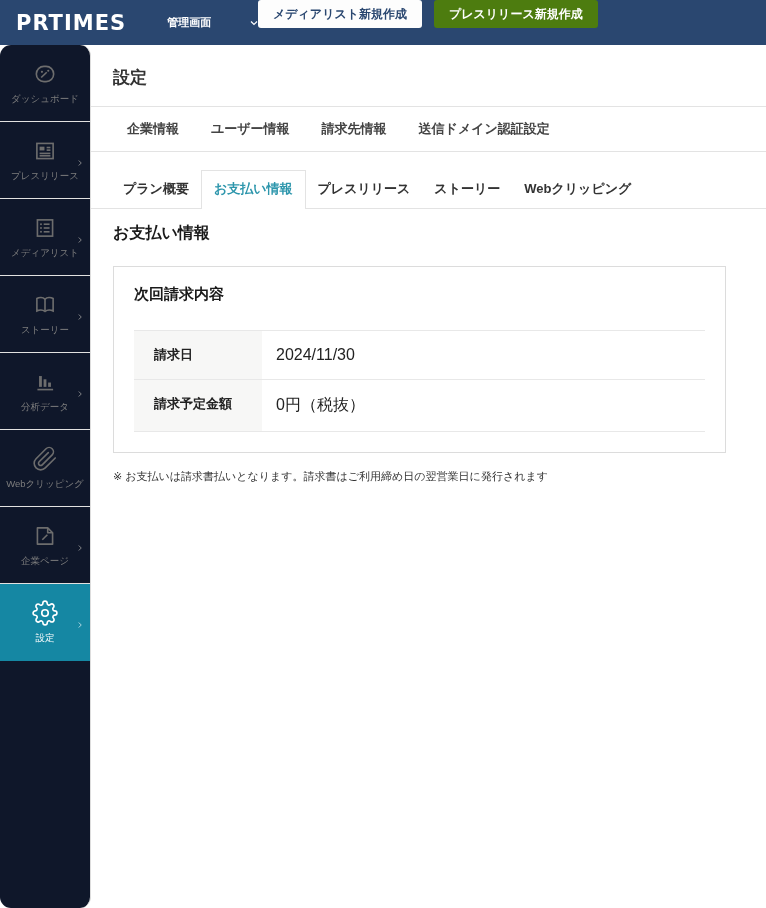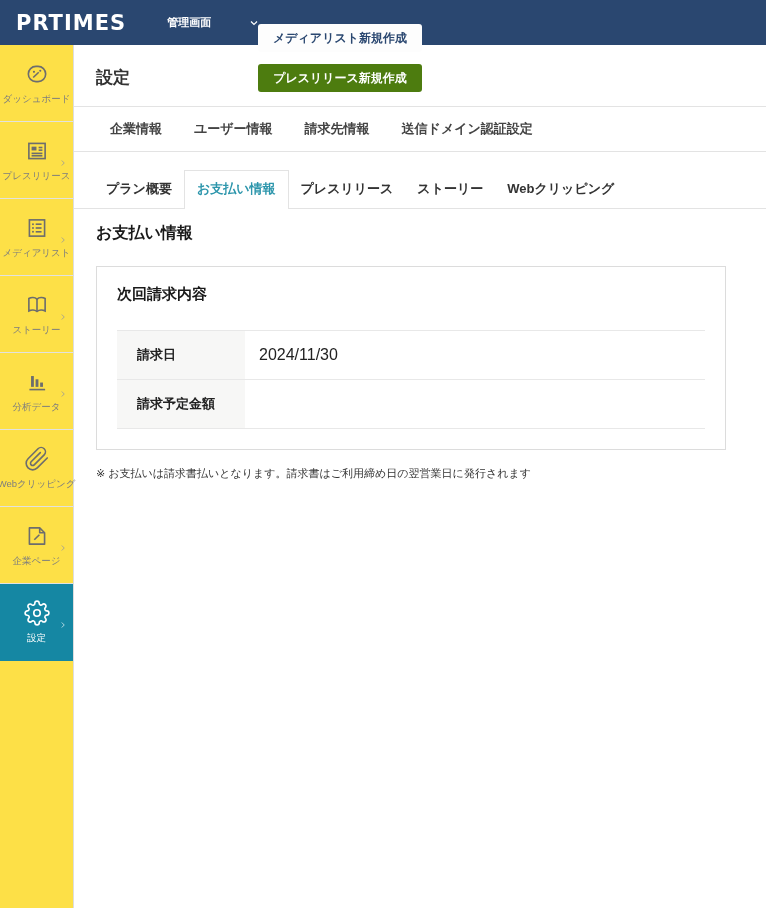--- a/index.html
+++ b/index.html
@@ -5,30 +5,30 @@
   * { margin:0; padding:0; box-sizing:border-box; }
   html,body { width:766px; }
   body { font-family:"Liberation Sans","DejaVu Sans",sans-serif; background:#fff; }
   .app { width:766px; height:908px; overflow:hidden; display:flex; flex-direction:column; }
 
   
   .topbar { height:45px; background:#2a4770; display:flex; align-items:center; position:relative; flex:none;gap:32px; }
   .logo { color:#fff; font-size:21px; font-weight:800; letter-spacing:1px; margin-left:16px; font-family:"DejaVu Sans",sans-serif; }
   .admin-label { color:#fff; font-size:11px; font-weight:bold; margin-left:9px; }
   .caret { margin-left:5px; display:flex; align-items:center; }
-  .topbar-actions { position:absolute; left:258px; top:24px; display:flex; gap:12px;flex-direction:column; }
+  .topbar-actions { position:absolute; left:258px; top:0; display:flex; gap:12px; }
   .btn { height:28px; padding:0 15px; font-size:12px; font-weight:bold; border-radius:3px; border:none; cursor:pointer; font-family:inherit; }
   .btn-light { background:#fdfdfd; color:#2a4770; }
   .btn-primary { background:#4d7c0f; color:#fff; }
 
   
   .body { flex:1; display:flex; min-height:0; }
 
   
-  .sidebar { width:74px; flex:none; background:#fde047; border-right:1px solid #ddd; }
+  .sidebar { width:91px; flex:none; background:#0f172a; border-right:1px solid #ddd;border-radius:11px; }
   .side-item { position:relative; height:77px; border-bottom:1px solid #e2e2e0; display:flex; flex-direction:column; align-items:center; padding-top:15px; cursor:pointer; }
   .side-icon { height:28px; display:flex; align-items:center; justify-content:center; }
   .side-icon svg { stroke:#6d6d6d; }
   .side-label { margin-top:5px; font-size:9.5px; color:#7d7d7d; white-space:nowrap; }
   .side-chevron { position:absolute; right:5px; top:32px; }
   .side-item.active { background:#1587a3; border-bottom:1px solid #1587a3; }
   .side-item.active .side-icon svg { stroke:#fff; }
   .side-item.active .side-label { color:#fff; }
   .side-item.active .side-chevron svg polyline { stroke:#cfe7ee; }
 
@@ -227,20 +227,21 @@
 
       <section class="card">
         <div class="card-title">次回請求内容</div>
         <div class="bill-table">
           <div class="bill-row">
             <div class="bill-label">請求日</div>
             <div class="bill-value">2024/11/30</div>
           </div>
           <div class="bill-row">
             <div class="bill-label">請求予定金額</div>
+            <div class="bill-value">0円（税抜）</div>
           </div>
         </div>
       </section>
 
       <p class="note">※ お支払いは請求書払いとなります。請求書はご利用締め日の翌営業日に発行されます</p>
 
     </main>
   </div>
 </div>
 

